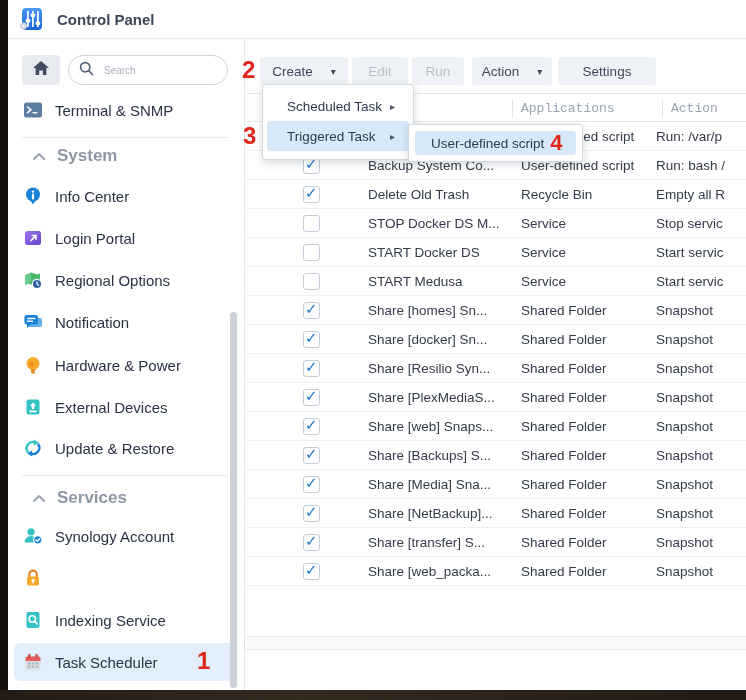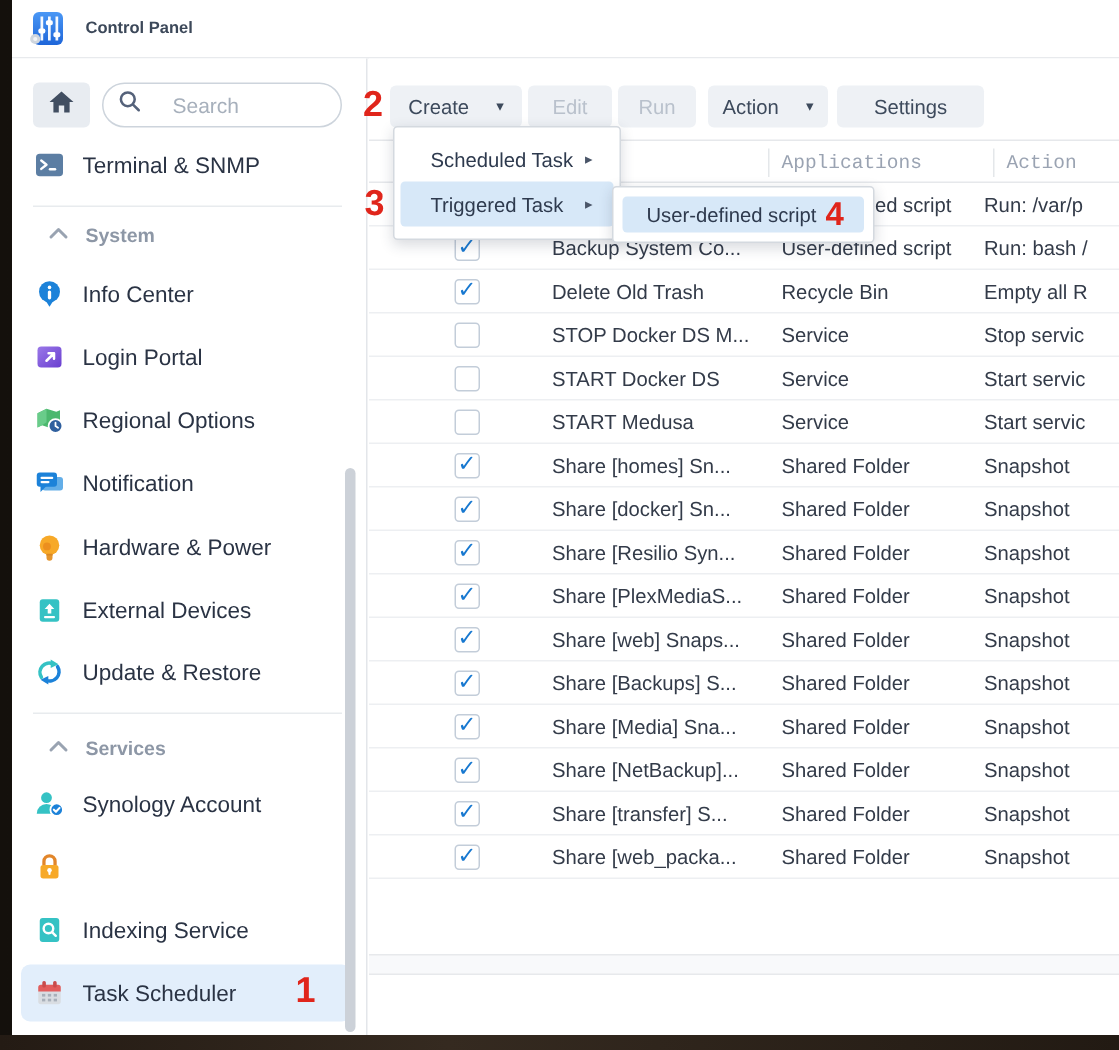--- a/index.html
+++ b/index.html
@@ -17,49 +17,49 @@
     position:absolute; left:8px; top:0; width:738px; height:691px;
     background:#ffffff; overflow:hidden;
   }
   
   .titlebar {
     position:absolute; left:0; top:0; width:100%; height:39px;
     background:#ffffff; border-bottom:1px solid #e8eaed;
     display:flex; align-items:center; padding-left:10px;
   }
   .titlebar .app-icon { width:26px; height:26px; margin-right:13px; }
-  .titlebar .title { font-size:11px; font-weight:bold; color:#3c4859; }
+  .titlebar .title { font-size:15px; font-weight:bold; color:#3c4859; }
   
   .sidebar {
     position:absolute; left:0; top:39px; width:237px; height:652px;
     background:#ffffff; border-right:1px solid #e3e6ea;
   }
   .home-btn {
     position:absolute; left:14px; top:16px; width:38px; height:30px;
     background:#e8ecf1; border-radius:4px;
     display:flex; align-items:center; justify-content:center; cursor:pointer;
   }
   .search-box {
     position:absolute; left:60px; top:16px; width:160px; height:30px;
     border:1px solid #cdd4dc; border-radius:15px; background:#fff;
     display:flex; align-items:center; padding-left:10px;
   }
   .search-box input {
-    border:none; outline:none; width:110px; margin-left:21px;
-    font-size:14px; color:#39465a; background:transparent;
+    border:none; outline:none; width:110px; margin-left:10px;
+    font-size:10px; color:#39465a; background:transparent;
     font-family:"Liberation Sans","DejaVu Sans",sans-serif;
   }
   .search-box input::placeholder { color:#a7b0bc; }
   .s-divider { position:absolute; left:14px; width:206px; height:1px; background:#e8ebee; }
   .s-section {
     position:absolute; left:0; width:100%; height:22px;
     display:flex; align-items:center; cursor:pointer;
   }
   .s-section .chev { margin-left:24px; }
-  .s-section .s-sec-label { margin-left:11px; font-size:13px; font-weight:bold; color:#8d97a6; }
+  .s-section .s-sec-label { margin-left:11px; font-size:17px; font-weight:bold; color:#8d97a6; }
   .s-item {
     position:absolute; left:0; width:100%; height:28px;
     display:flex; align-items:center; cursor:pointer;
   }
   .s-item .s-ico { margin-left:15px; width:20px; height:20px; flex:none; }
   .s-item .s-label { margin-left:12px; font-size:15px; color:#2a3344; white-space:nowrap; }
   .s-selected-band {
     position:absolute; left:6px; top:604px; width:220px; height:38px;
     background:#e2eefb; border-radius:6px;
   }

